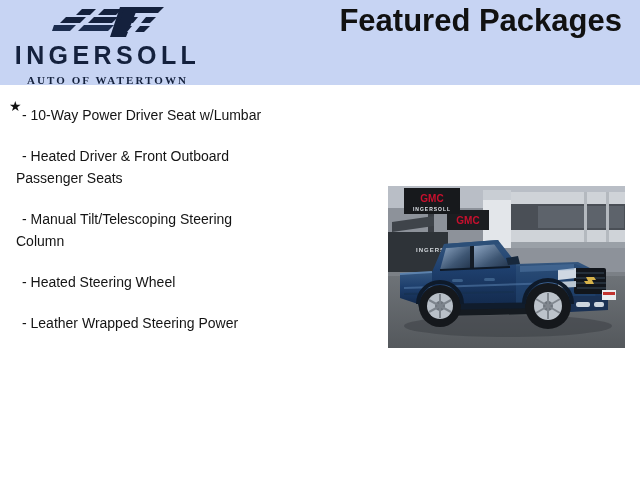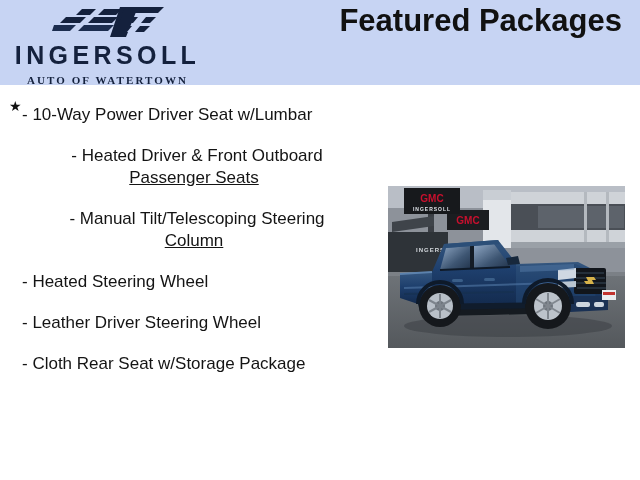--- a/index.html
+++ b/index.html
@@ -118,39 +118,37 @@
     left: 9px;
     top: 1px;
     font-size: 14px;
     line-height: 22px;
     color: #111111;
   }
 
   .pkg-feature {
     padding: 0 0 0 22px;
     margin: 19px 0 0 0;
-    font-size: 17px;
+    font-size: 14px;
     color: #141414;
     line-height: 22px;
     text-indent: -0px;
     width: 350px;
   }
   .pkg-feature.wrapped {
     padding-left: 22px;
     text-indent: 0;
-    text-align: center;
   }
   .pkg-feature .line1 {
     display: block;
     padding-left: 0px;
   }
   .pkg-feature .line2 {
     display: block;
     margin-left: -6px;
-    text-decoration: underline;
   }
 
   
   #vehicle-photo {
     position: absolute;
     left: 388px;
     top: 101px;
     width: 237px;
     height: 162px;
     overflow: hidden;
@@ -219,26 +217,23 @@
     <li class="pkg-feature wrapped">
       <span class="line1">- Manual Tilt/Telescoping Steering</span>
       <span class="line2">Column</span>
     </li>
 
     <li class="pkg-feature">
       <span>- Heated Steering Wheel</span>
     </li>
 
     <li class="pkg-feature">
-      <span>- Leather Driver Steering Wheel</span>
-    </li>
-
-    <li class="pkg-feature">
-      <span>- Cloth Rear Seat w/Storage Package</span>
-    </li>
+      <span>- Leather Wrapped Steering Power</span>
+    </li>
+
 
   </ul>
 
   <div id="vehicle-photo">
     <svg width="237" height="162" viewBox="0 0 237 162" xmlns="http://www.w3.org/2000/svg">
       <defs>
         <linearGradient id="bodyGrad" x1="0" y1="0" x2="0" y2="1">
           <stop offset="0%" stop-color="#35577f"></stop>
           <stop offset="45%" stop-color="#1e3f6d"></stop>
           <stop offset="100%" stop-color="#132a4d"></stop>

